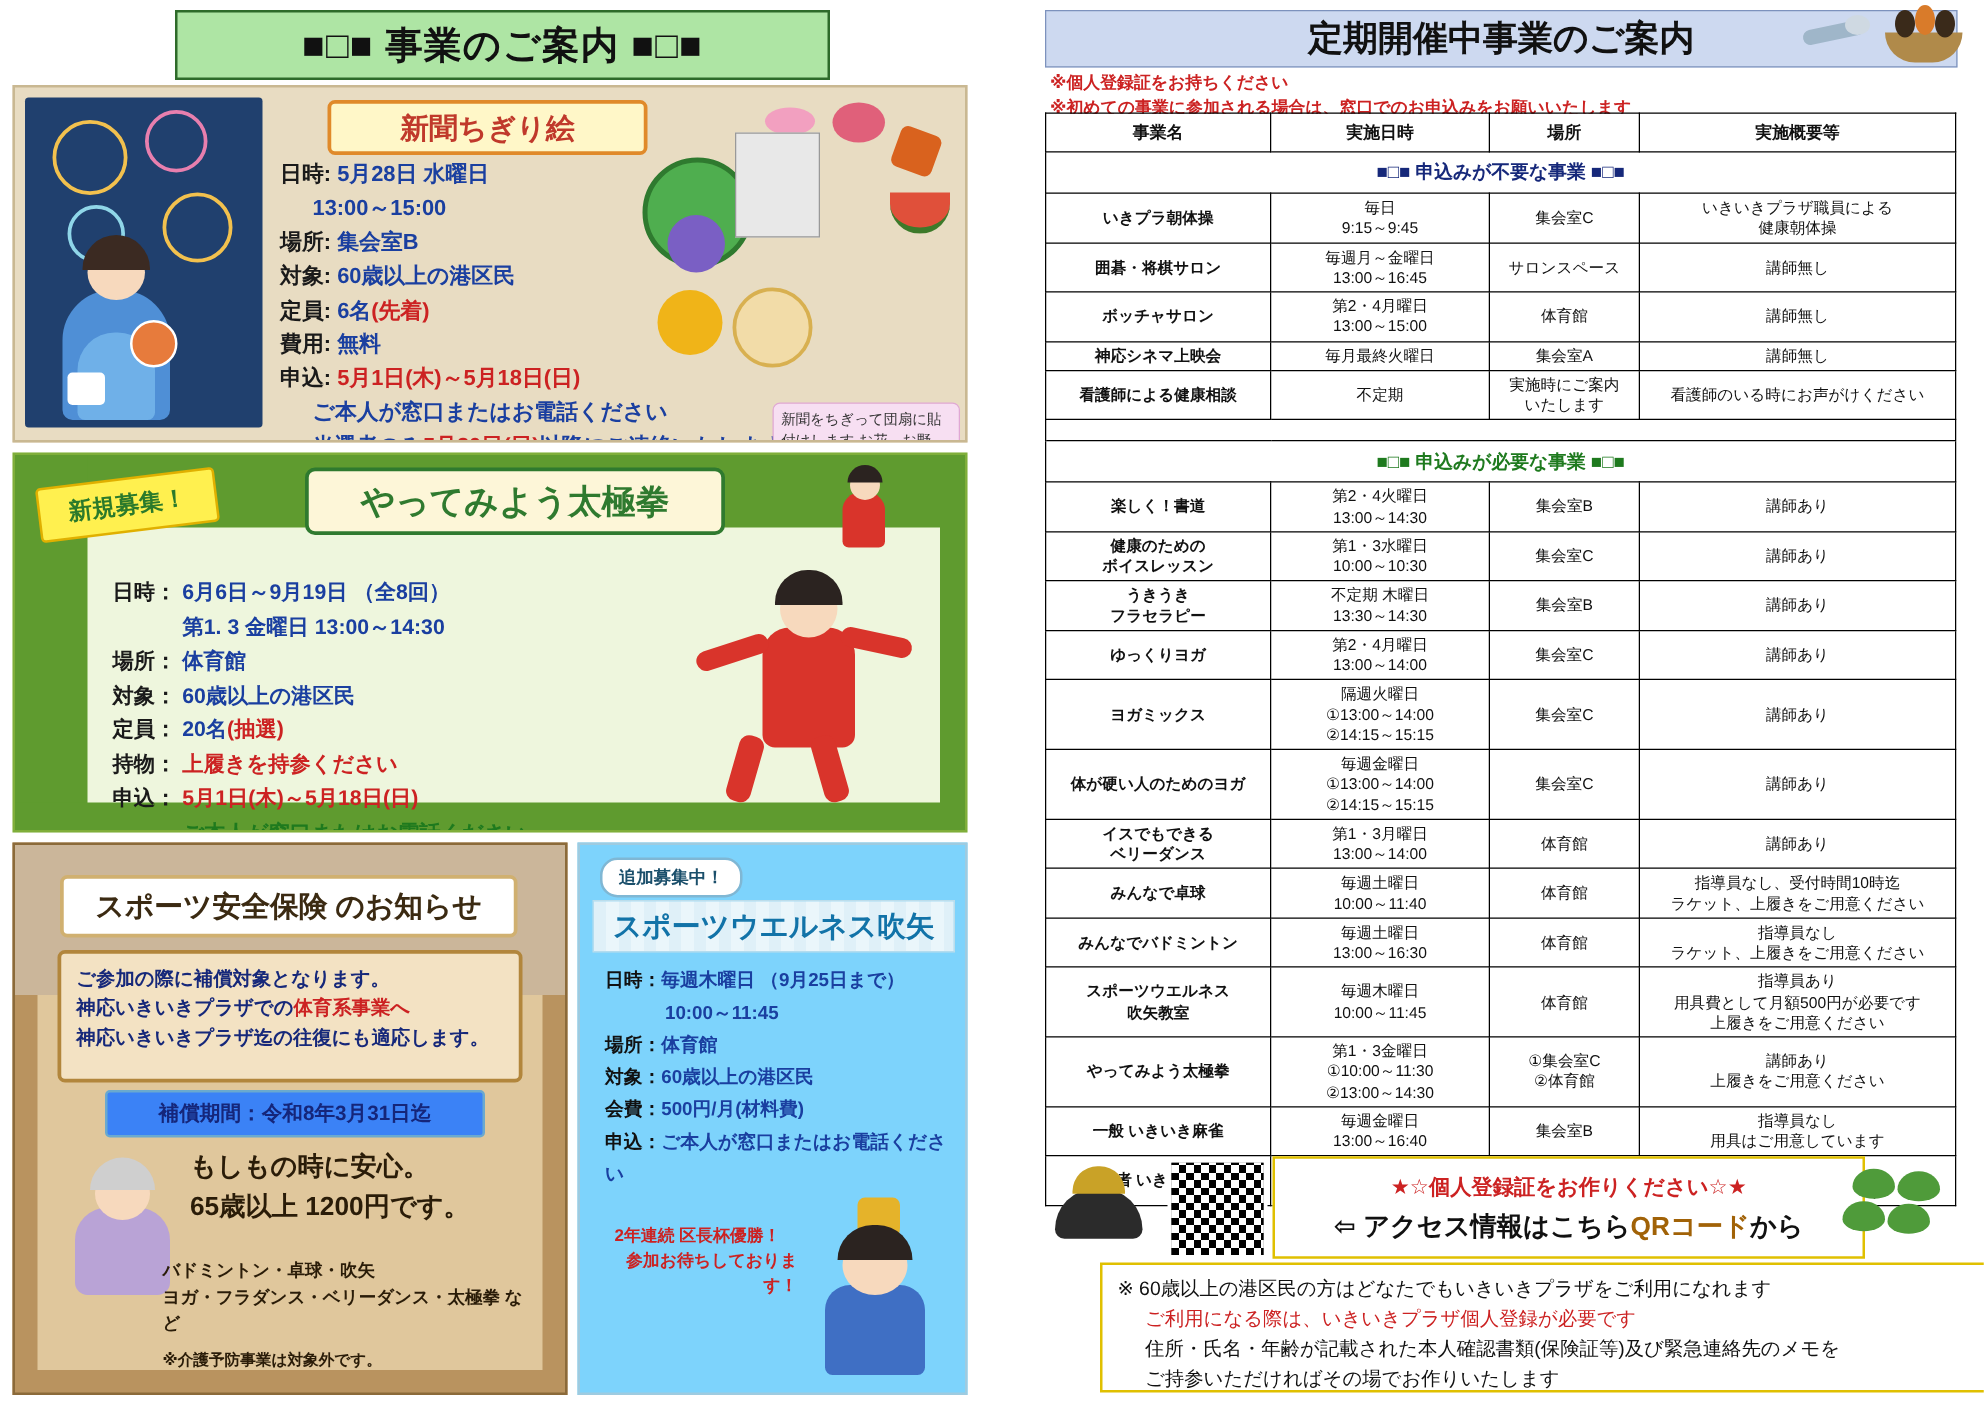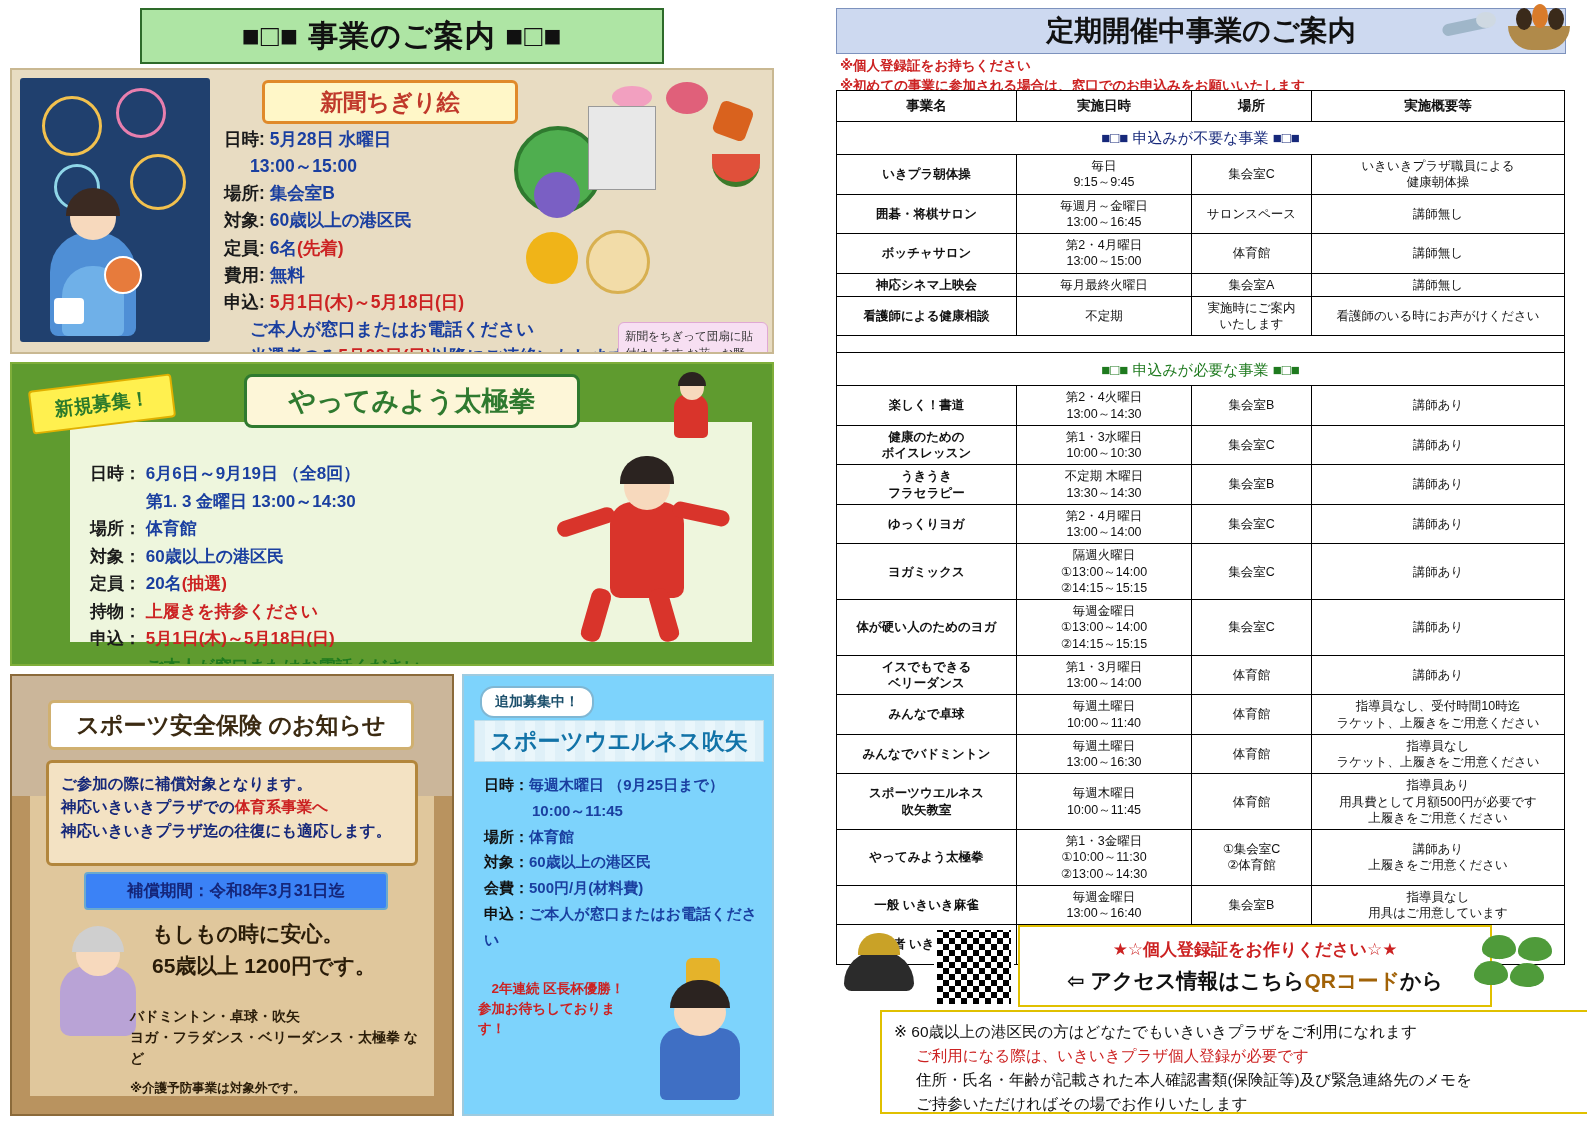--- a/index.html
+++ b/index.html
@@ -145,21 +145,21 @@
     display:flex;align-items:center;justify-content:center;
     font-size:23px;font-weight:bold;color:#1273a8;
     background:repeating-linear-gradient(90deg,#dff0f8 0 10px,#eaf6fb 10px 20px);
     border:1px solid #bcddeb;
   }
   .p4-lines{position:absolute;left:20px;top:96px;width:280px;font-size:15px;line-height:1.72;font-weight:bold;color:#1a3fa0;}
   .p4-lines .lab{color:#111;}
   .p4-award{
     position:absolute;left:14px;top:300px;width:160px;height:66px;
     display:flex;flex-direction:column;align-items:center;justify-content:center;
-    font-size:13.5px;font-weight:bold;color:#cc2222;line-height:1.5;text-align:left;
+    font-size:13.5px;font-weight:bold;color:#cc2222;line-height:1.5;text-align:right;
   }
   .p4-boy{position:absolute;left:170px;top:282px;width:130px;height:150px;}
   .boy-body{position:absolute;left:26px;top:70px;width:80px;height:72px;background:#3f6fc4;border-radius:20px 20px 6px 6px;}
   .boy-head{position:absolute;left:40px;top:30px;width:52px;height:48px;background:#f7d9bd;border-radius:50%;}
   .boy-hair{position:absolute;left:36px;top:22px;width:60px;height:28px;background:#2b2320;border-radius:30px 30px 0 0;}
   .trophy{position:absolute;left:52px;top:0;width:34px;height:40px;background:#e5b32a;border-radius:6px 6px 16px 16px;}
   
   .right{position:absolute;left:800px;top:0;width:787px;height:1123px;}
   .r-title{
     position:absolute;left:36px;top:8px;width:728px;height:44px;
@@ -172,21 +172,21 @@
     position:absolute;left:36px;top:90px;width:728px;
     border-collapse:collapse;table-layout:fixed;
   }
   table.sched th,table.sched td{
     border:1px solid #000;font-size:12.5px;color:#111;text-align:center;
     padding:3px 2px;line-height:1.3;
   }
   table.sched th{background:#fff;font-weight:bold;font-size:13.5px;height:24px;}
   td.name{font-weight:bold;font-size:13px;}
   td.desc{font-size:11px;text-align:left;padding-left:5px;}
-  tr.sect td{font-weight:normal;font-size:15px;height:26px;}
+  tr.sect td{font-weight:bold;font-size:15px;height:26px;}
   tr.sect.blue td{color:#16287a;}
   tr.sect.green td{color:#1e7a1e;}
   tr.spacer td{height:10px;border-left:1px solid #000;border-right:1px solid #000;border-top:none;border-bottom:none;}
   .qr-row{position:absolute;left:36px;top:925px;width:728px;height:78px;}
   .kabuto{position:absolute;left:0;top:4px;width:86px;height:66px;}
   .kab-main{position:absolute;left:8px;top:22px;width:70px;height:40px;background:#2b2b2b;border-radius:34px 34px 8px 8px;}
   .kab-horn{position:absolute;left:22px;top:4px;width:42px;height:22px;background:#c9a227;border-radius:20px 20px 0 0;}
   .qr{
     position:absolute;left:98px;top:2px;width:74px;height:74px;
     background:

